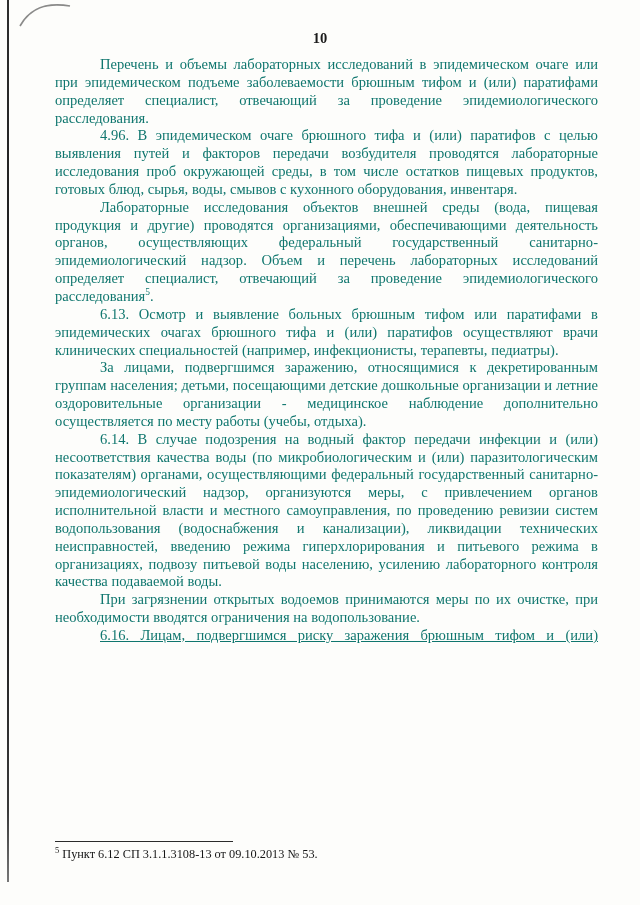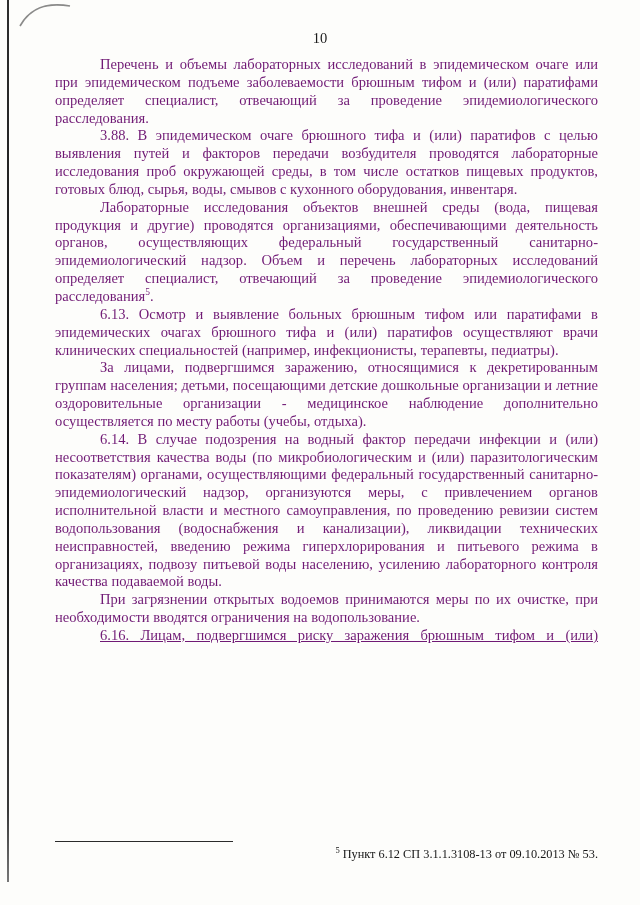--- a/index.html
+++ b/index.html
@@ -36,50 +36,50 @@
   }
   
   .page-number {
     position: absolute;
     top: 30px;
     left: 0;
     width: 640px;
     text-align: center;
     font-size: 14.5px;
     color: #1b1b1b;
+    font-weight: bold;
   }
   
   .text-block {
     position: absolute;
     top: 56px;
     left: 55px;
     width: 543px;
     font-size: 14.55px;
     line-height: 17.85px;
     text-align: justify;
-    color: #701a75;
+    color: #0f766e;
   }
   .text-block p {
     margin: 0;
     padding: 0;
     text-indent: 45px;
   }
   .text-block sup {
     font-size: 9.5px;
     line-height: 0;
     vertical-align: super;
   }
   
   .footnote-area {
     position: absolute;
     left: 55px;
     top: 841px;
     width: 543px;
     color: #161616;
-    text-align: right;
   }
   .footnote-rule {
     width: 178px;
     height: 0;
     border-top: 1.2px solid #2b2b2b;
     margin-bottom: 5px;
   }
   .footnote-text {
     font-size: 12.3px;
     line-height: 15px;
@@ -98,21 +98,21 @@
 
   <div class="scan-line-left"></div>
   <svg class="scan-mark-topleft" width="72" height="30" viewBox="0 0 72 30">
     <path d="M4 26 C 14 8, 30 2, 54 6" stroke="#6d6d6d" stroke-width="1.6" fill="none" opacity="0.8"></path>
   </svg>
 
   <div class="page-number">10</div>
 
   <div class="text-block">
       <p><span>Перечень и объемы лабораторных исследований в эпидемическом очаге или при эпидемическом подъеме заболеваемости брюшным тифом и (или) паратифами определяет специалист, отвечающий за проведение эпидемиологического расследования.</span></p>
-      <p><span>3.88. В эпидемическом очаге брюшного тифа и (или) паратифов с целью выявления путей и факторов передачи возбудителя проводятся лабораторные исследования проб окружающей среды, в том числе остатков пищевых продуктов, готовых блюд, сырья, воды, смывов с кухонного оборудования, инвентаря.</span></p>
+      <p><span>4.96. В эпидемическом очаге брюшного тифа и (или) паратифов с целью выявления путей и факторов передачи возбудителя проводятся лабораторные исследования проб окружающей среды, в том числе остатков пищевых продуктов, готовых блюд, сырья, воды, смывов с кухонного оборудования, инвентаря.</span></p>
       <p><span>Лабораторные исследования объектов внешней среды (вода, пищевая продукция и другие) проводятся организациями, обеспечивающими деятельность органов, осуществляющих федеральный государственный санитарно-эпидемиологический надзор. Объем и перечень лабораторных исследований определяет специалист, отвечающий за проведение эпидемиологического расследования</span><sup>5</sup><span>.</span></p>
       <p><span>6.13. Осмотр и выявление больных брюшным тифом или паратифами в эпидемических очагах брюшного тифа и (или) паратифов осуществляют врачи клинических специальностей (например, инфекционисты, терапевты, педиатры).</span></p>
       <p><span>За лицами, подвергшимся заражению, относящимися к декретированным группам населения; детьми, посещающими детские дошкольные организации и летние оздоровительные организации - медицинское наблюдение дополнительно осуществляется по месту работы (учебы, отдыха).</span></p>
       <p><span>6.14. В случае подозрения на водный фактор передачи инфекции и (или) несоответствия качества воды (по микробиологическим и (или) паразитологическим показателям) органами, осуществляющими федеральный государственный санитарно-эпидемиологический надзор, организуются меры, с привлечением органов исполнительной власти и местного самоуправления, по проведению ревизии систем водопользования (водоснабжения и канализации), ликвидации технических неисправностей, введению режима гиперхлорирования и питьевого режима в организациях, подвозу питьевой воды населению, усилению лабораторного контроля качества подаваемой воды.</span></p>
       <p><span>При загрязнении открытых водоемов принимаются меры по их очистке, при необходимости вводятся ограничения на водопользование.</span></p>
       <p style="text-align-last: justify; text-decoration: underline;"><span>6.16. Лицам, подвергшимся риску заражения брюшным тифом и (или)</span></p>
     </div>
 
   <div class="footnote-area">
     <div class="footnote-rule"></div>

